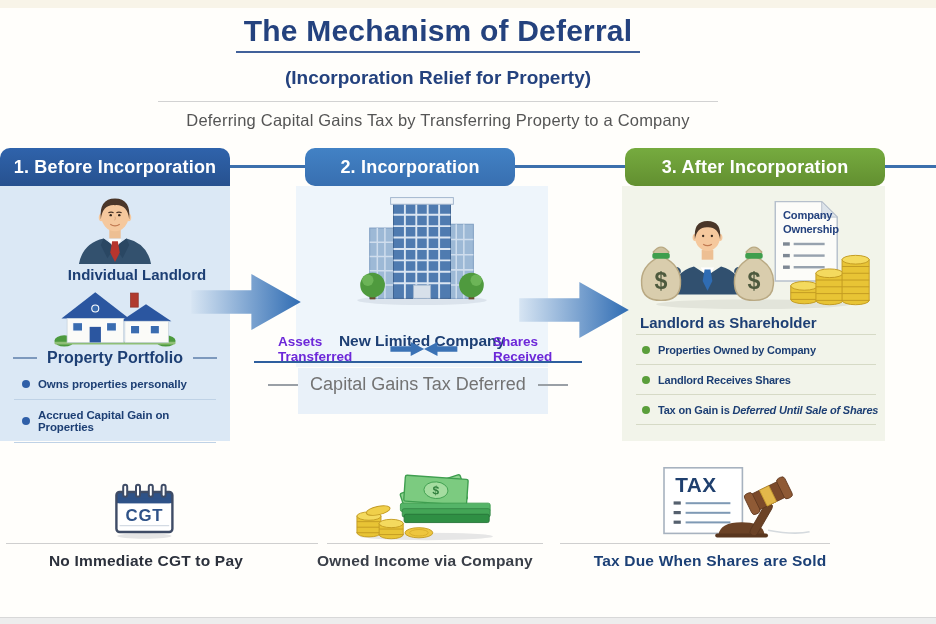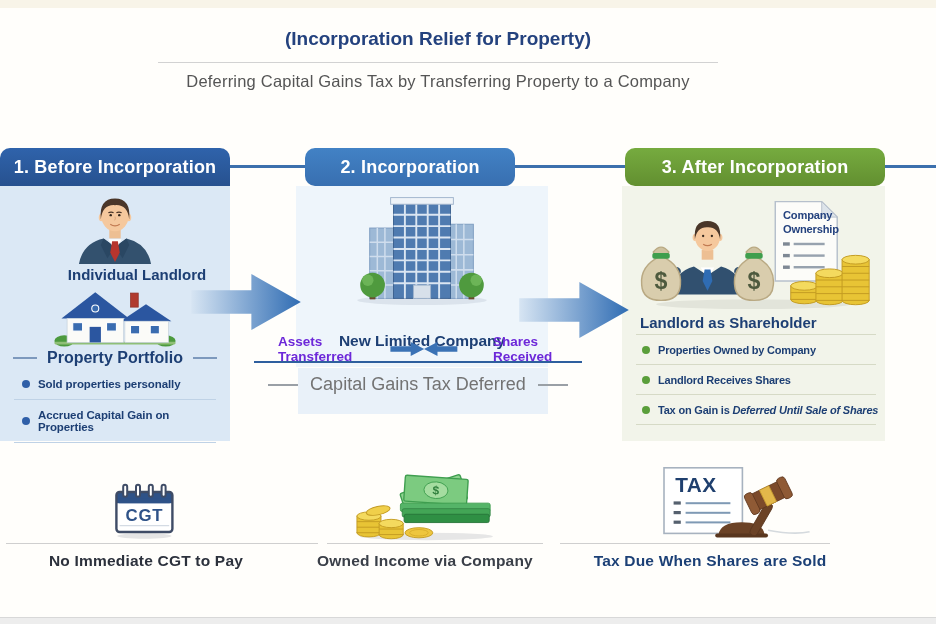--- a/index.html
+++ b/index.html
@@ -95,20 +95,21 @@
       <stop offset="0%" stop-color="#d7e5f3"></stop>
         <stop offset="100%" stop-color="#2f6cb3"></stop>
     </linearGradient>
   </defs>
 </svg>
 
 <div id="canvas">
   <div class="abs top-strip"></div>
 
   <div class="abs header-wrap">
+    <div class="main-title">The Mechanism of Deferral</div>
     <div class="sub-title">(Incorporation Relief for Property)</div>
     <div class="header-divider"></div>
     <div class="tagline">Deferring Capital Gains Tax by Transferring Property to a Company</div>
   </div>
 
   <div class="abs connector"></div>
 
   <div class="abs stage-header sh1">1. Before Incorporation</div>
   <div class="abs stage-header sh2">2. Incorporation</div>
   <div class="abs stage-header sh3">3. After Incorporation</div>
@@ -156,21 +157,21 @@
 
   <div class="abs portfolio-row">
     <div class="flank"></div>
     <div class="portfolio-label">Property Portfolio</div>
     <div class="flank"></div>
   </div>
 
   <div class="abs p1-list">
     <div class="bullet-row">
       <span class="bullet-dot"></span>
-      <span class="bullet-text">Sold properties personally</span>
+      <span class="bullet-text">Owns properties personally</span>
     </div>
     <div class="bullet-row">
       <span class="bullet-dot"></span>
       <span class="bullet-text">Accrued Capital Gain on Properties</span>
     </div>
   </div>
 
   <svg class="abs flow-arrow1" width="114" height="64" viewBox="0 0 115 66">
     <path d="M0,21 H62 V4 L113,33 L62,62 V45 H0 Z" fill="url(#arrowGrad)"></path>
   </svg>

